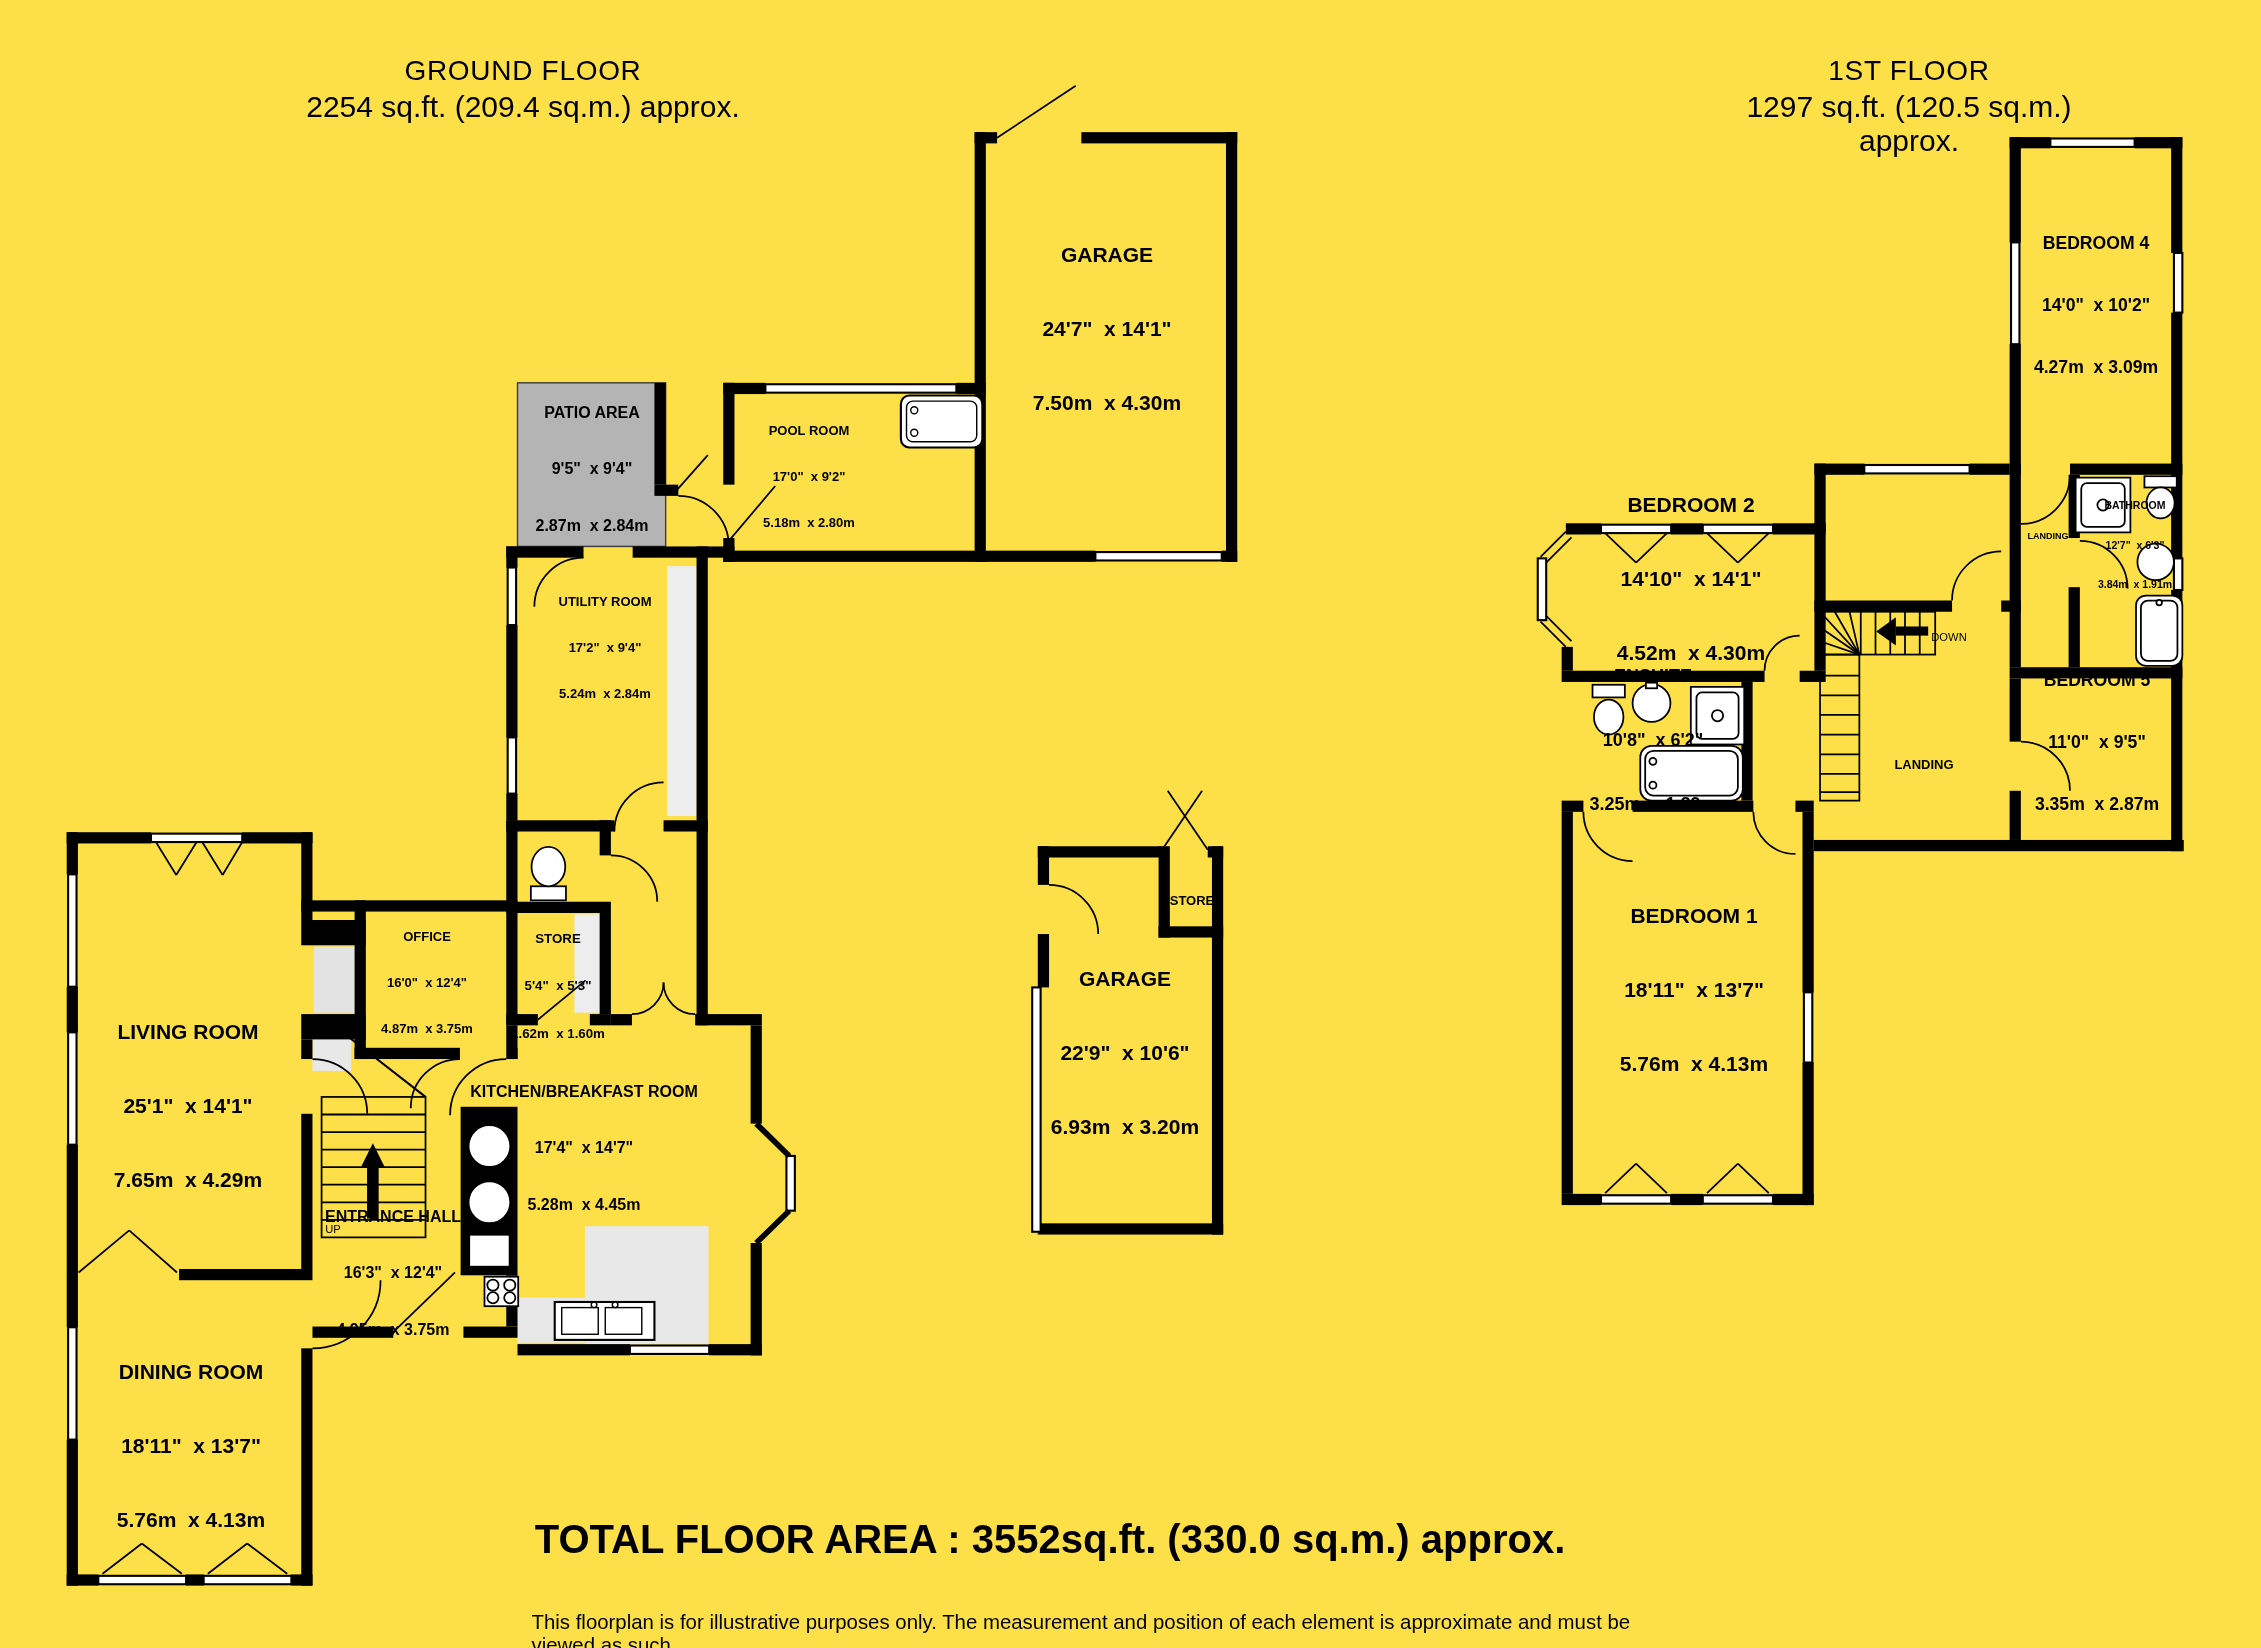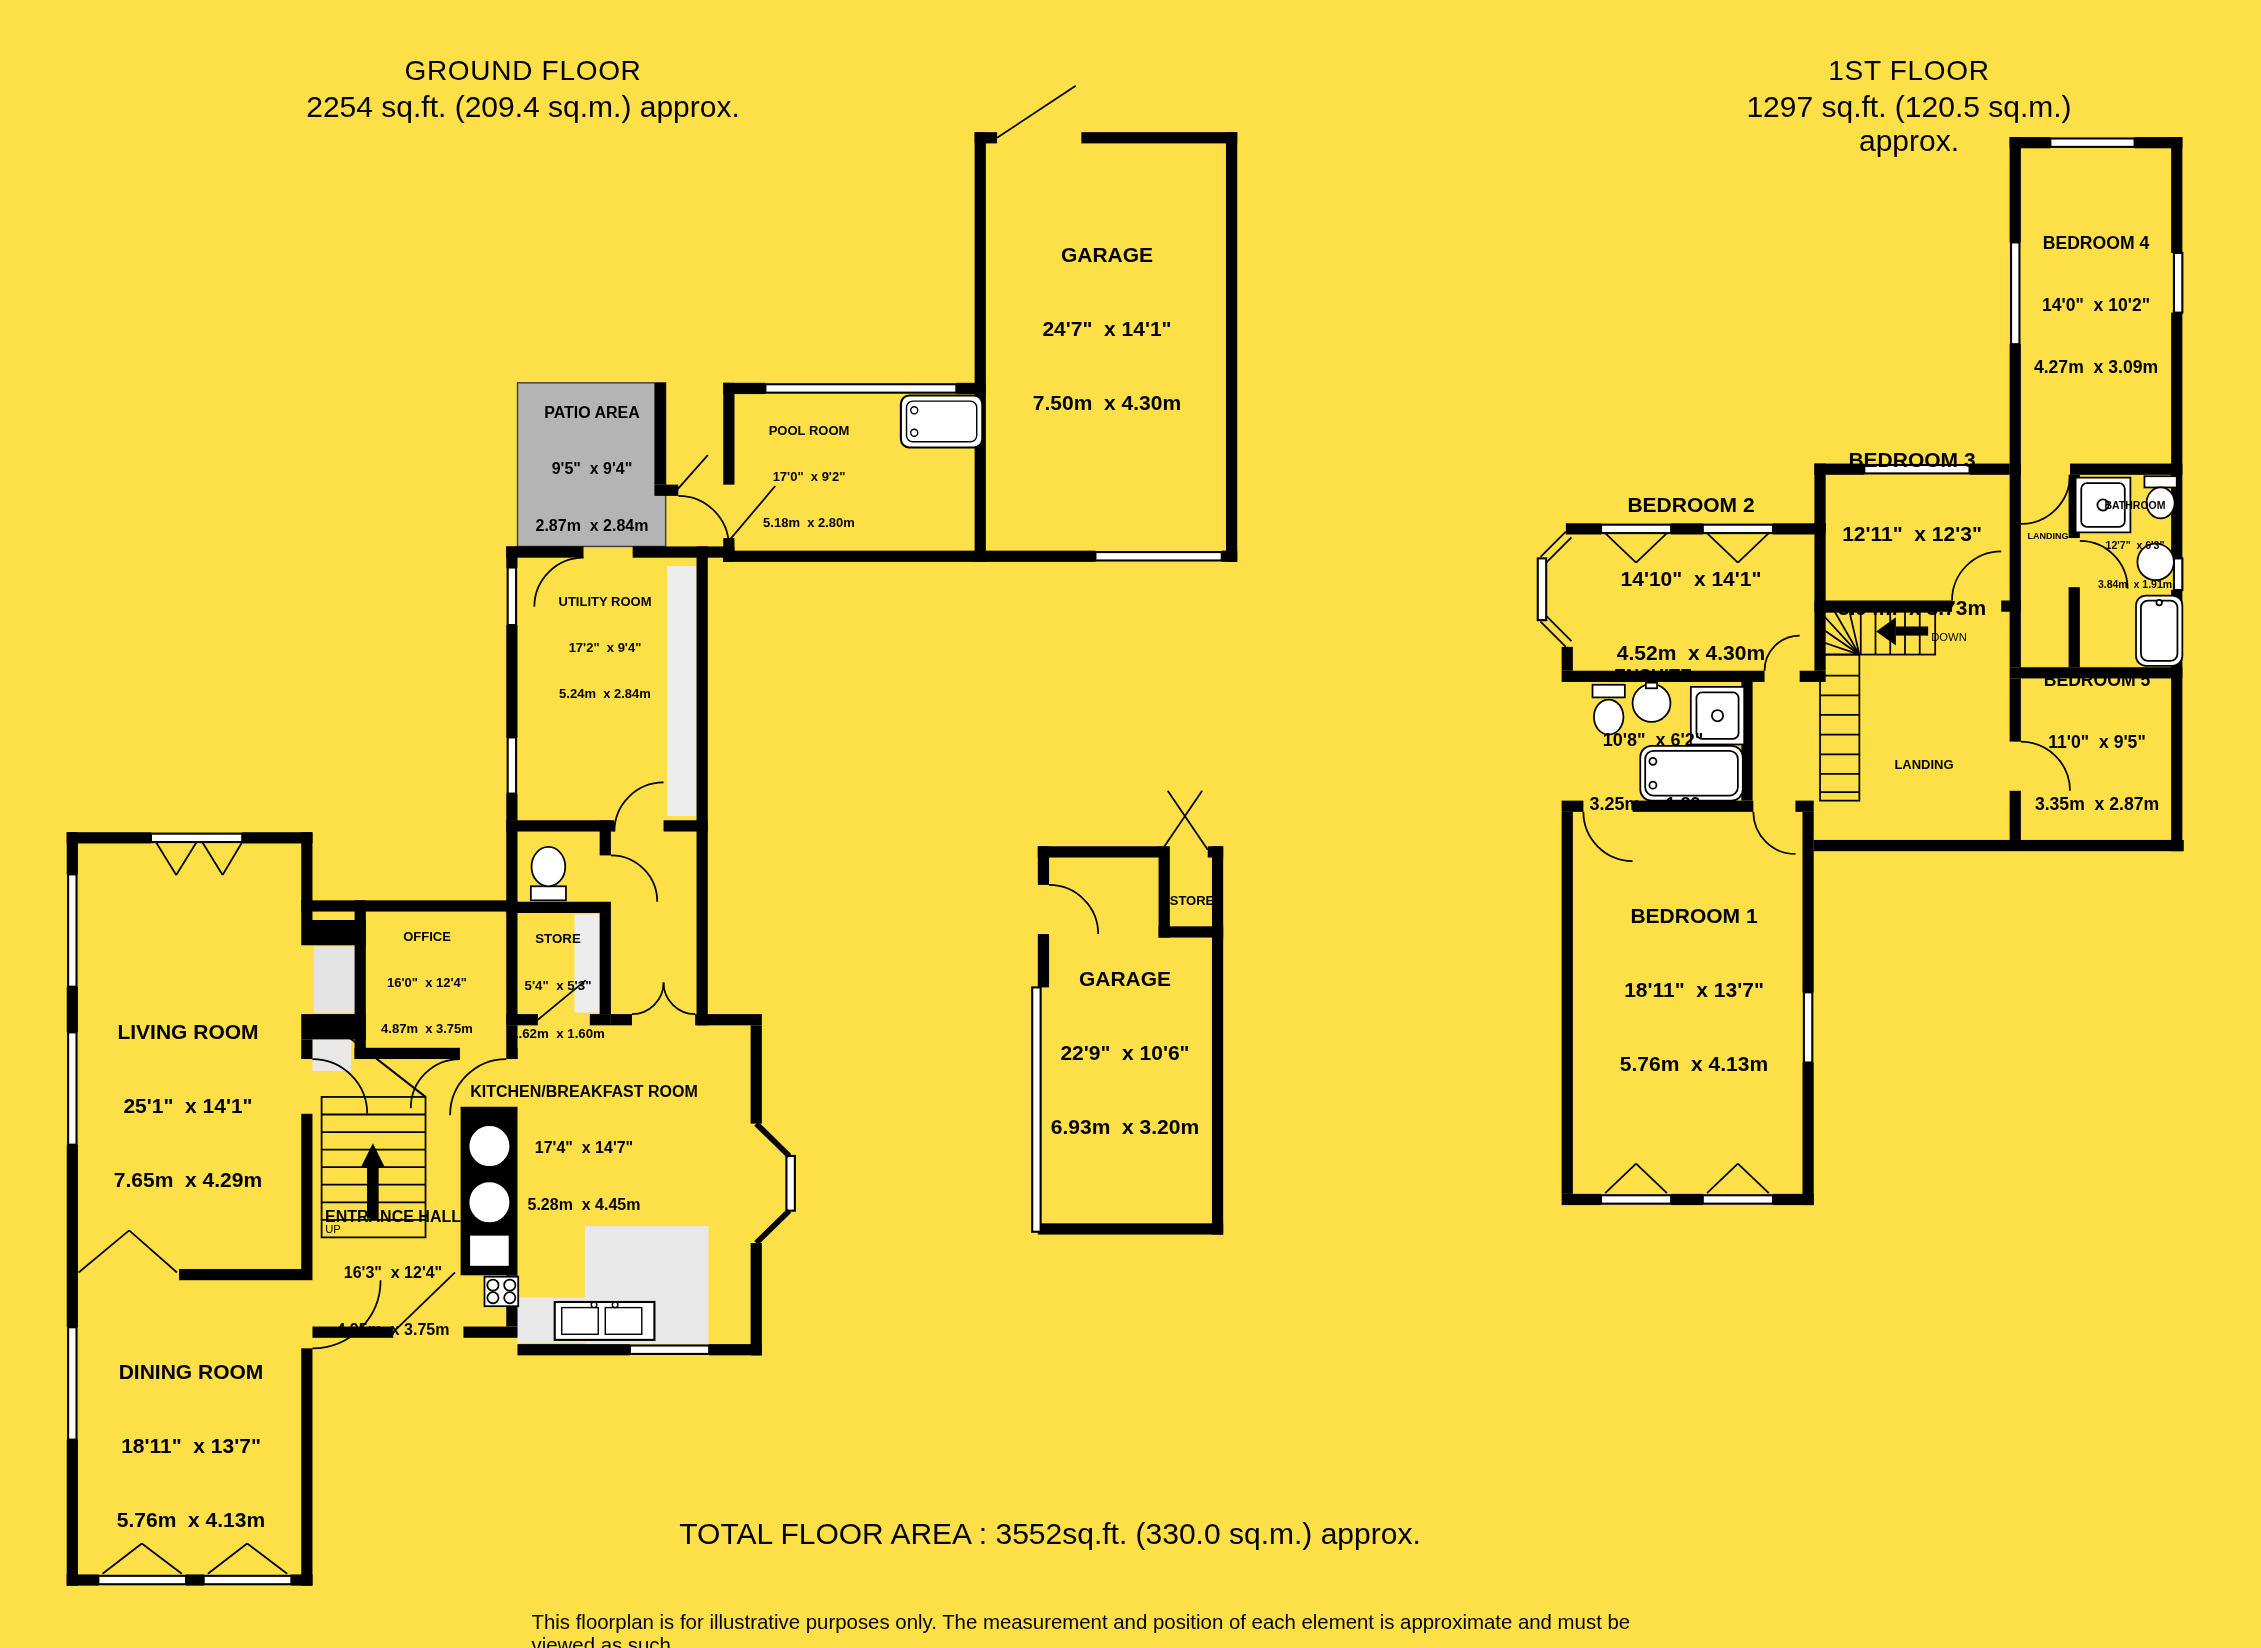--- a/index.html
+++ b/index.html
@@ -8,21 +8,21 @@
   svg{position:absolute;left:0;top:0;}
   .lbl{position:absolute;transform:translate(-50%,-50%);text-align:center;font-weight:bold;
        line-height:1.18;white-space:pre;z-index:5;}
   .lbl .ln{display:block;}
   .s12{font-size:9px;} .s14{font-size:10.5px;line-height:1.25;} .s15{font-size:11.2px;font-weight:normal;text-align:center;}
   .s18{font-size:13.3px;} .s20{font-size:16px;} .s22{font-size:16px;} .s24{font-size:17.6px;}
   .s25{font-size:18px;} .s27{font-size:13px;} .s28{font-size:21px;}
   .hdr{position:absolute;transform:translateX(-50%);text-align:center;font-weight:normal;z-index:5;}
   .hdr .t{display:block;font-size:28px;letter-spacing:0.7px;}
   .hdr .a{display:block;font-size:30px;margin-top:2.8px;}
-  .total{position:absolute;transform:translateX(-50%);font-size:30px;font-weight:normal;z-index:5;}
+  .total{position:absolute;transform:translateX(-50%);font-size:40px;font-weight:bold;z-index:5;}
   .disc{position:absolute;transform:translateX(-50%);font-size:20.4px;font-weight:normal;z-index:5;}
 </style>
 </head>
 <body>
 
 <div id="canvas">
 
 <svg width="2261" height="1649" viewBox="0 0 3220 2348">
 
   <g stroke="none" fill="#000">
@@ -456,25 +456,20 @@
 <div class="lbl s24" style="left:2096px;top:295px">
   <span class="ln">BEDROOM 4</span>
   <span class="ln">14'0"  x 10'2"</span>
   <span class="ln">4.27m  x 3.09m</span>
 </div>
 <div class="lbl s28" style="left:1691px;top:567px">
   <span class="ln">BEDROOM 2</span>
   <span class="ln">14'10"  x 14'1"</span>
   <span class="ln">4.52m  x 4.30m</span>
 </div>
-<div class="lbl s28" style="left:1912px;top:522px">
-  <span class="ln">BEDROOM 3</span>
-  <span class="ln">12'11"  x 12'3"</span>
-  <span class="ln">3.94m  x 3.73m</span>
-</div>
 <div class="lbl s14" style="left:2135px;top:539px">
   <span class="ln">BATHROOM</span>
   <span class="ln">12'7"  x 6'3"</span>
   <span class="ln">3.84m  x 1.91m</span>
 </div>
 <div class="lbl s12" style="left:2048px;top:531px">
   <span class="ln">LANDING</span>
 </div>
 <div class="lbl s25" style="left:1653px;top:730px">
   <span class="ln">ENSUITE</span>

